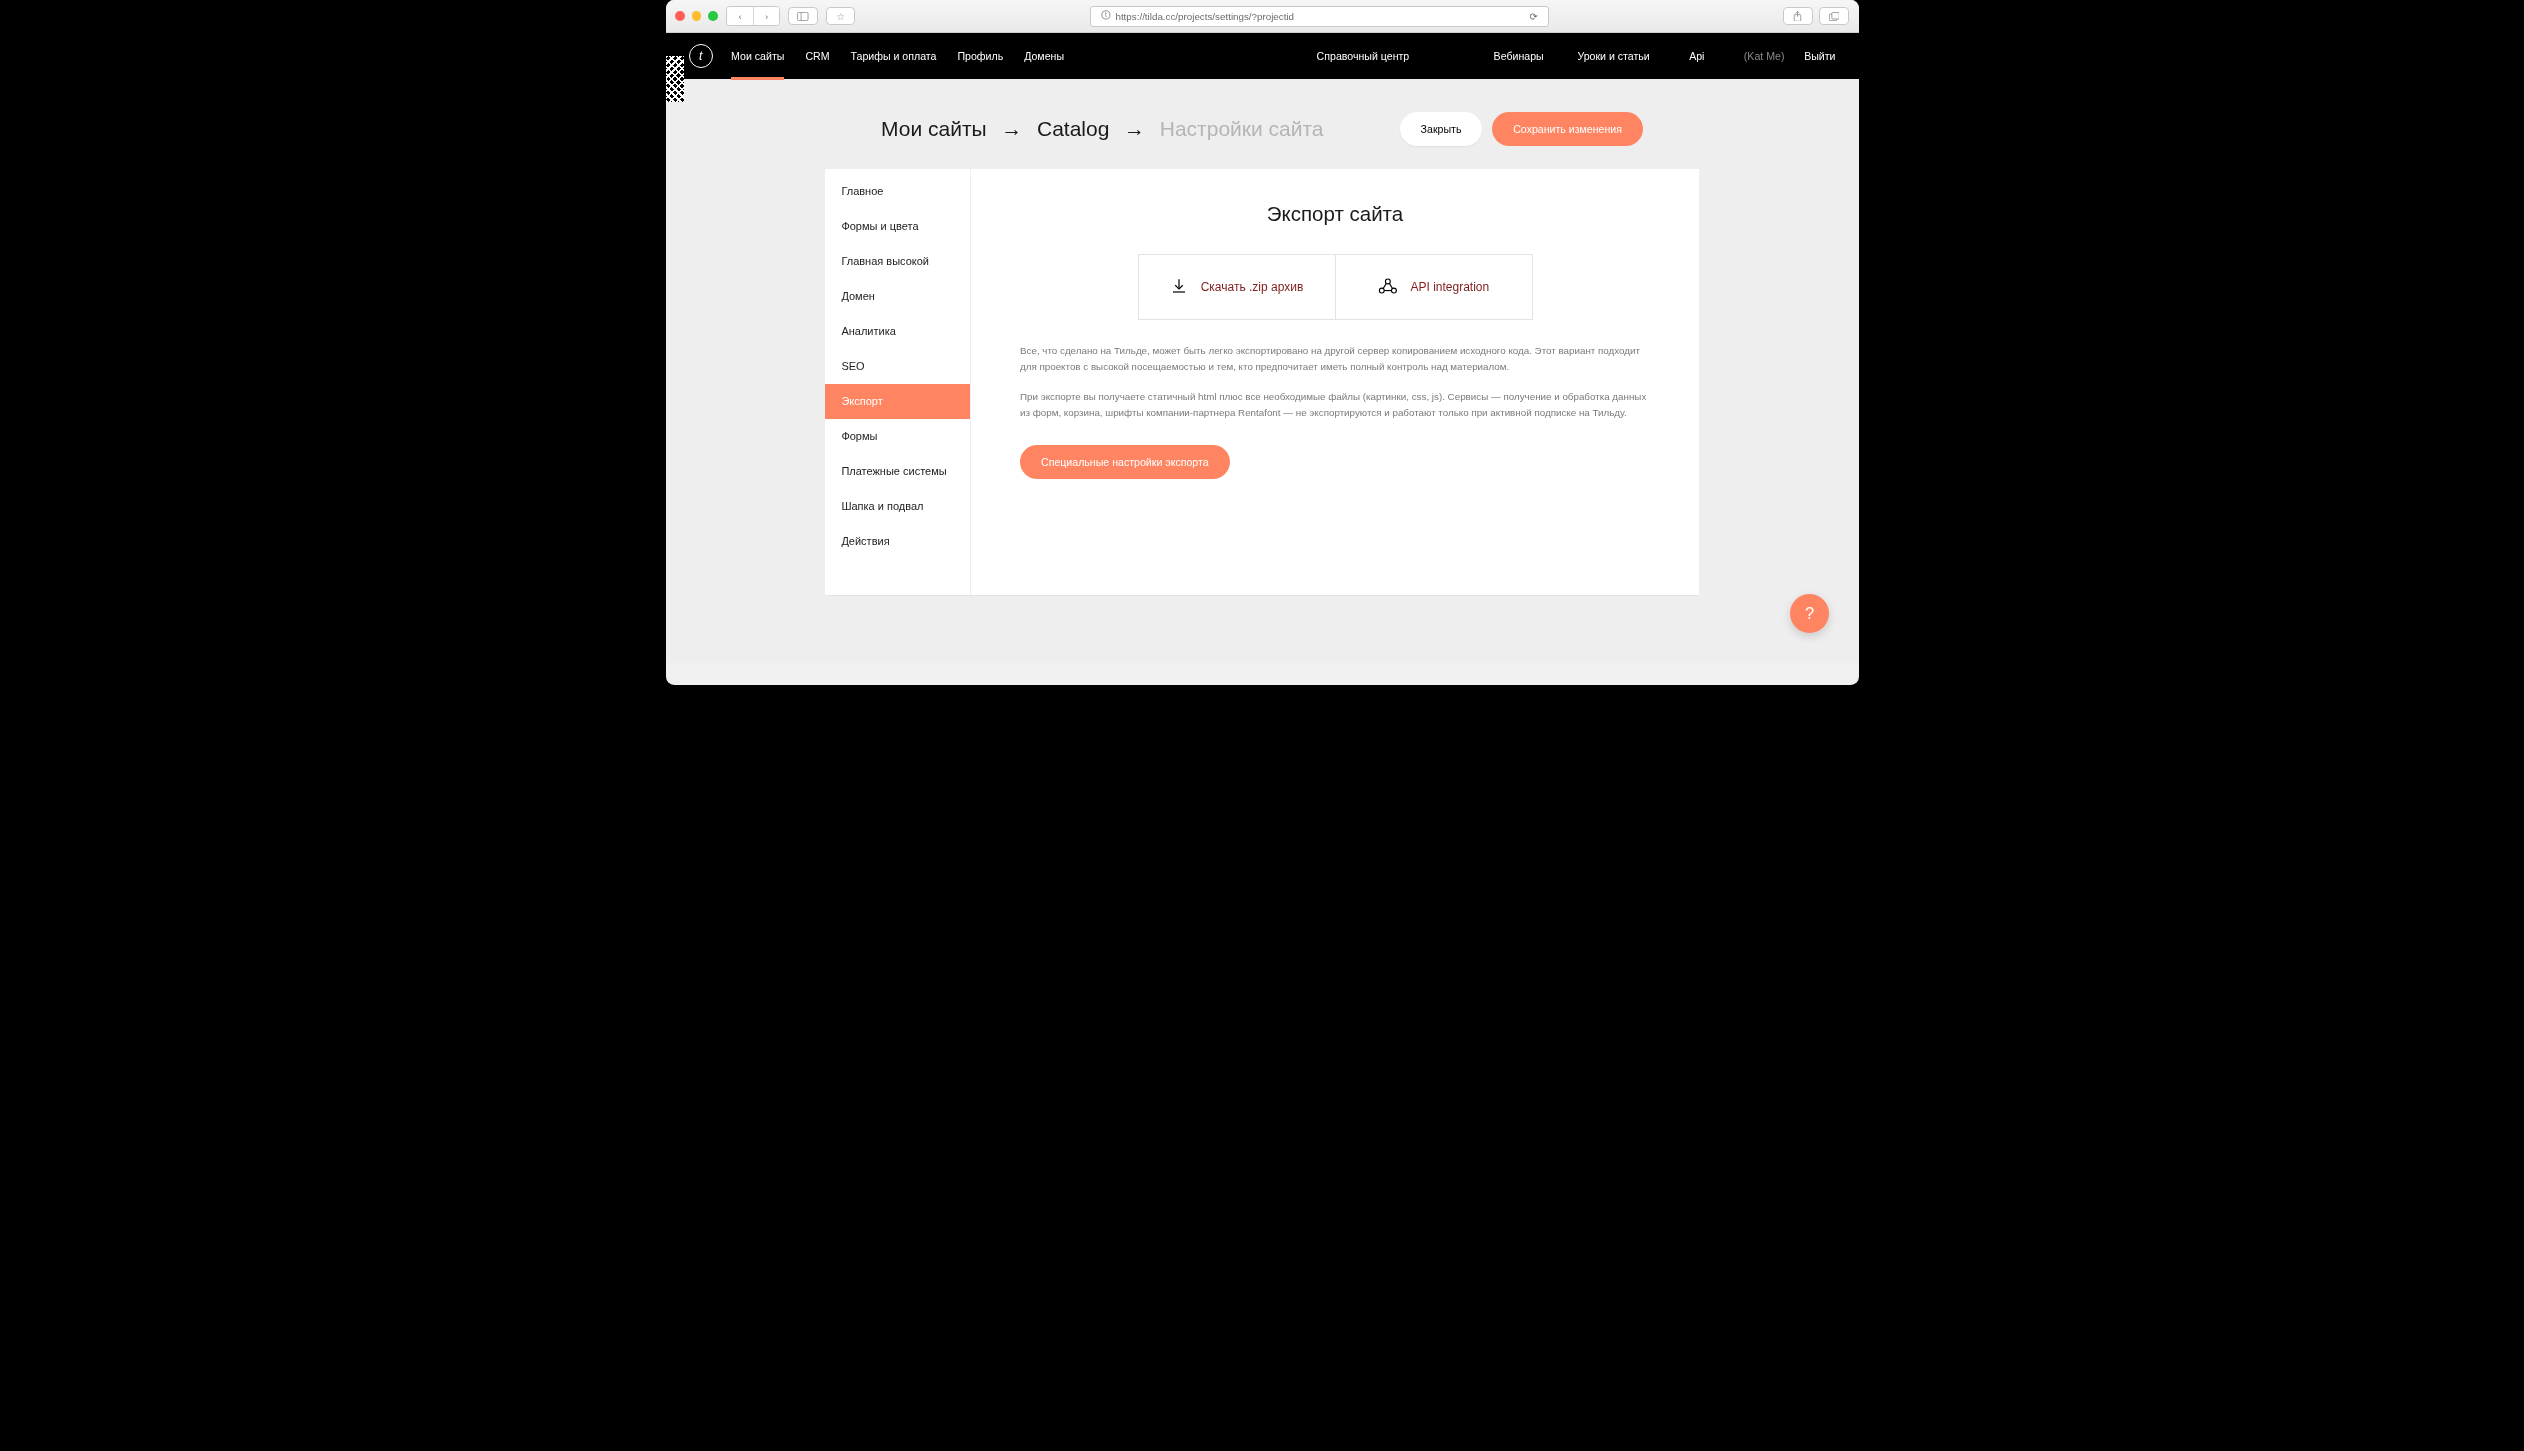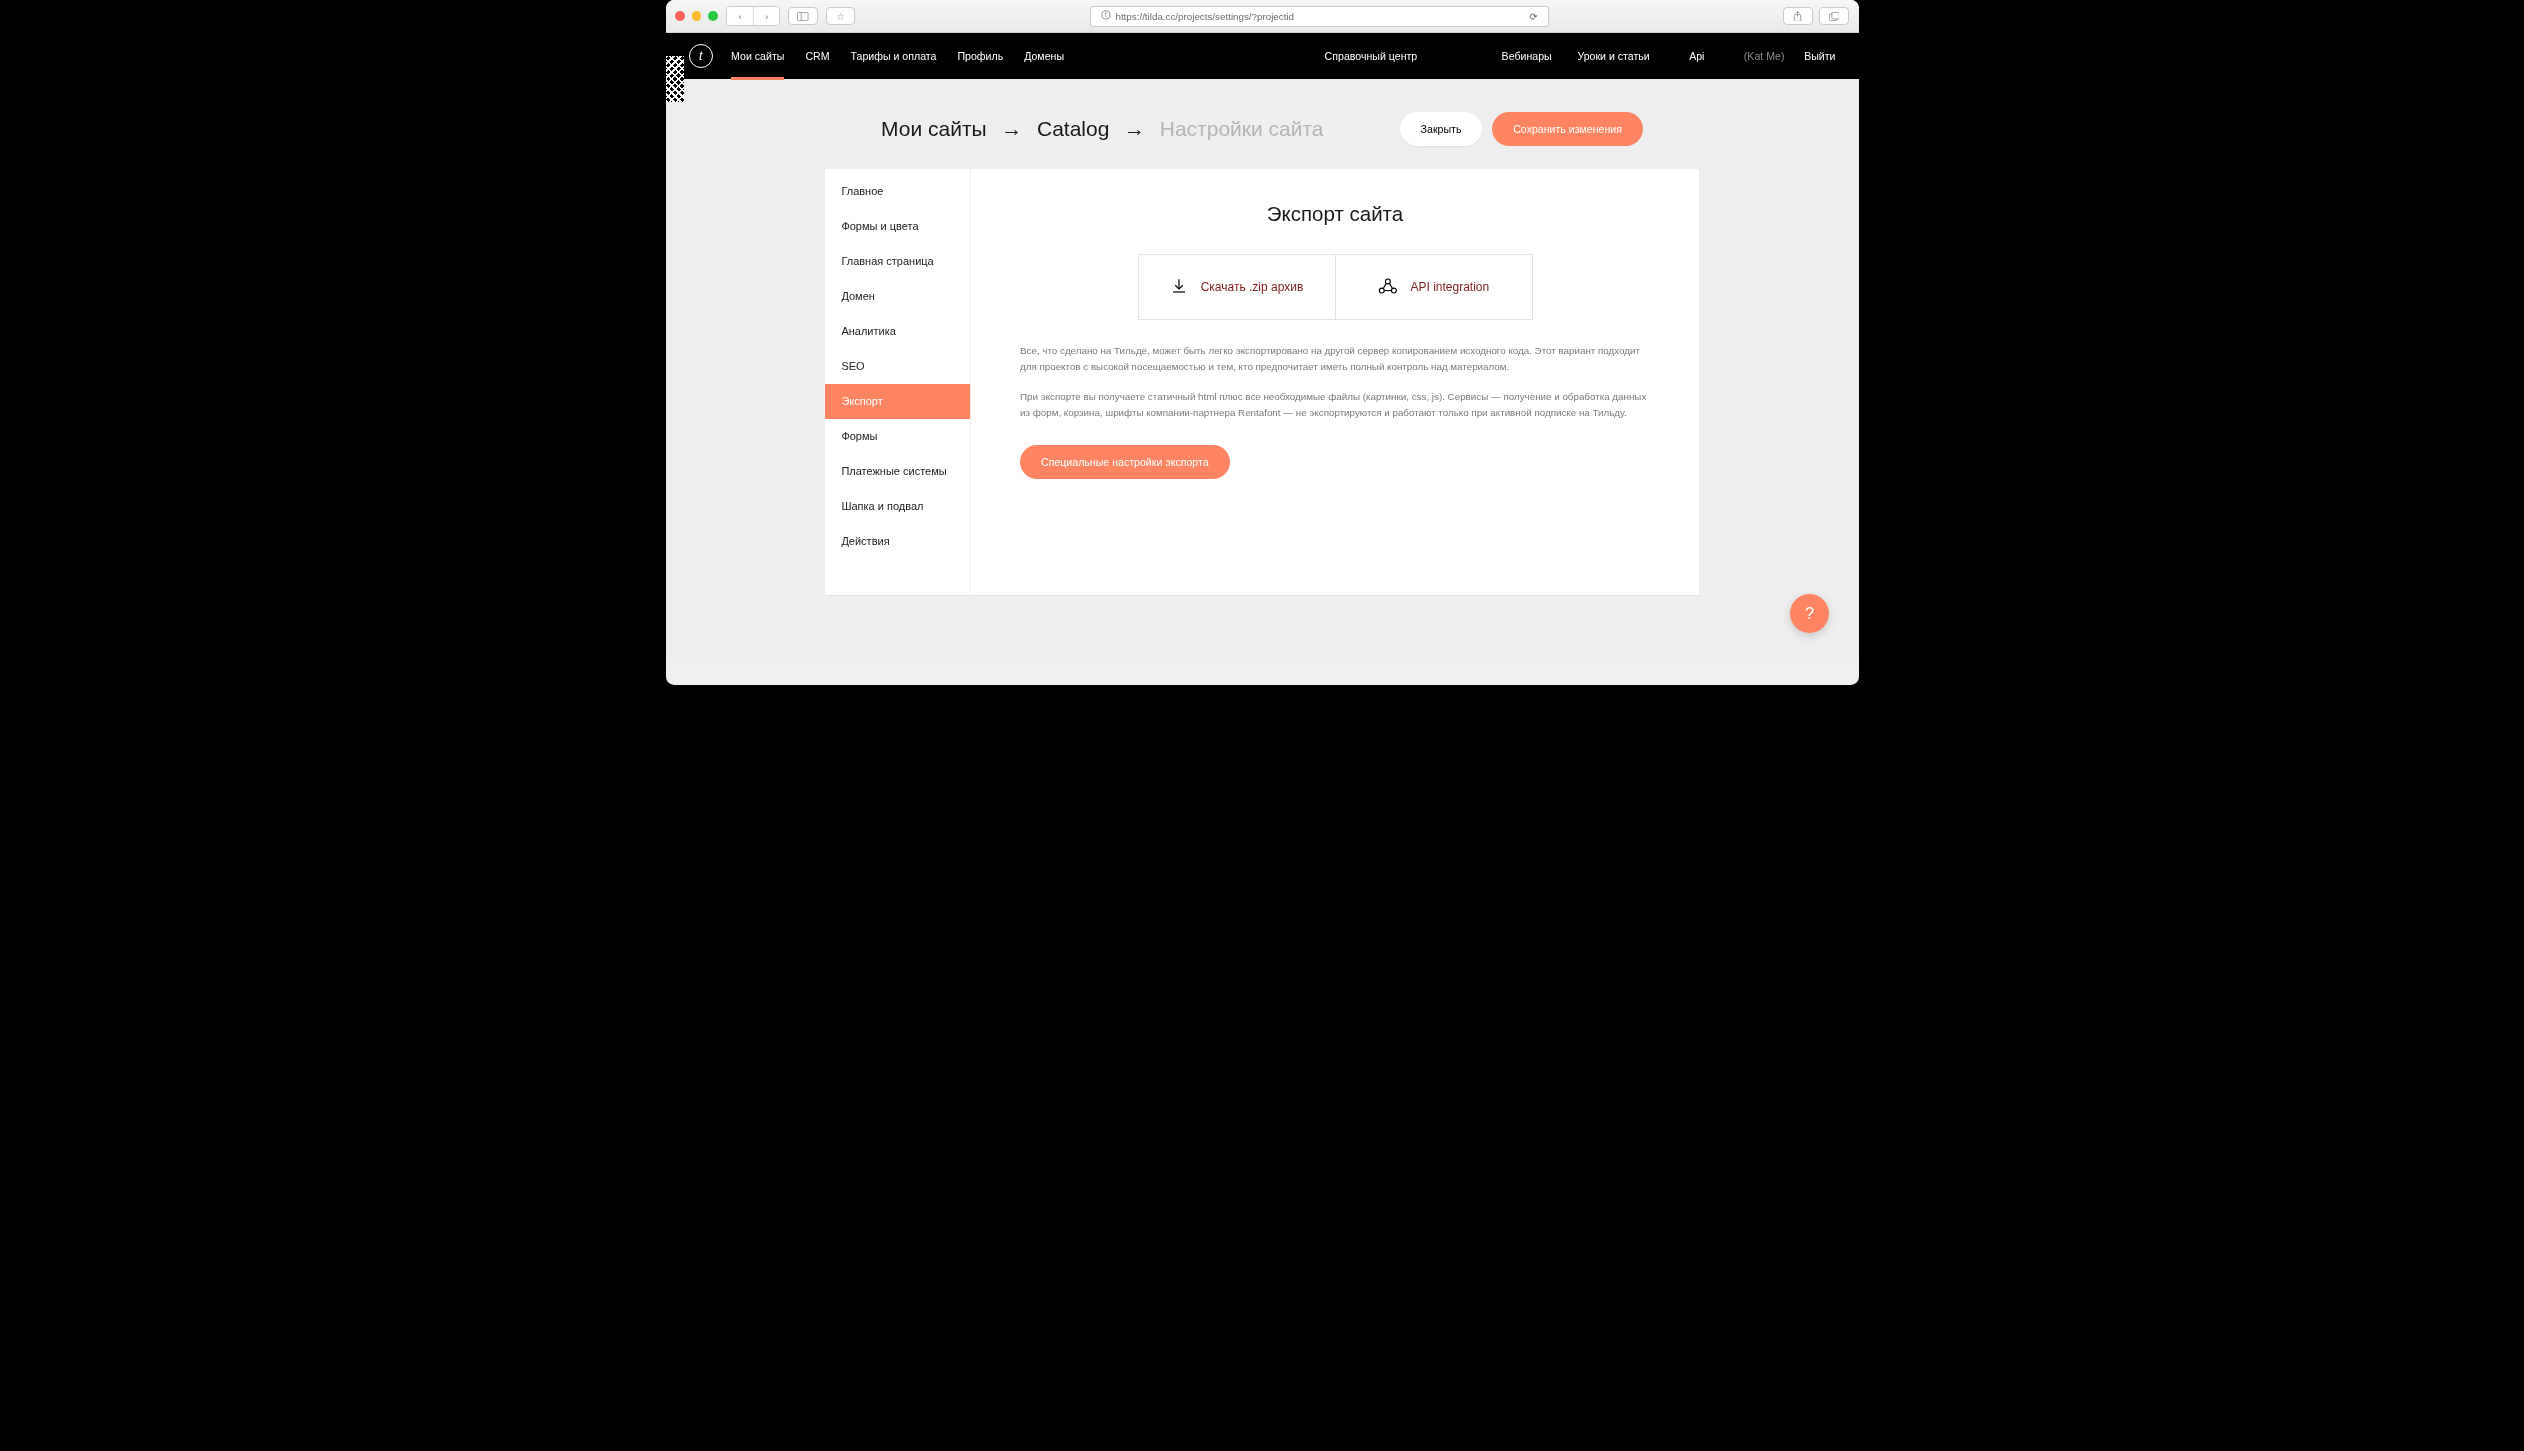--- a/index.html
+++ b/index.html
@@ -127,21 +127,21 @@
         </div>
       <div class="nav-left" id="nav-left">
           <a class="active">Мои сайты</a>
           <a>CRM</a>
           <a>Тарифы и оплата</a>
           <a>Профиль</a>
           <a>Домены</a>
         </div>
       <div class="nav-right">
         <a style="margin-right: 19.7px;">Справочный центр</a>
-          <a style="margin-right: 6px; padding-left: 45px;">Вебинары</a>
+          <a style="margin-right: 14px; padding-left: 45px;">Вебинары</a>
           <a style="margin-right: 19.7px;">Уроки и статьи</a>
           <a style="margin-right: 19.7px;">Api</a>
         <a class="user">(Kat Me)</a>
         <a>Выйти</a>
       </div>
     </div>
 
     <div class="page">
       <div class="page-head">
         <div class="crumbs">
@@ -154,21 +154,21 @@
         <div class="head-actions">
           <button class="btn white">Закрыть</button>
           <button class="btn orange">Сохранить изменения</button>
         </div>
       </div>
 
       <div class="card">
         <div class="sidebar" id="sidebar">
             <div class="side-item">Главное</div>
             <div class="side-item">Формы и цвета</div>
-            <div class="side-item">Главная страница</div>
+            <div class="side-item">Главная высокой</div>
             <div class="side-item">Домен</div>
             <div class="side-item">Аналитика</div>
             <div class="side-item">SEO</div>
             <div class="side-item active">Экспорт</div>
             <div class="side-item">Формы</div>
             <div class="side-item">Платежные системы</div>
             <div class="side-item">Шапка и подвал</div>
             <div class="side-item">Действия</div>
           </div>
 

